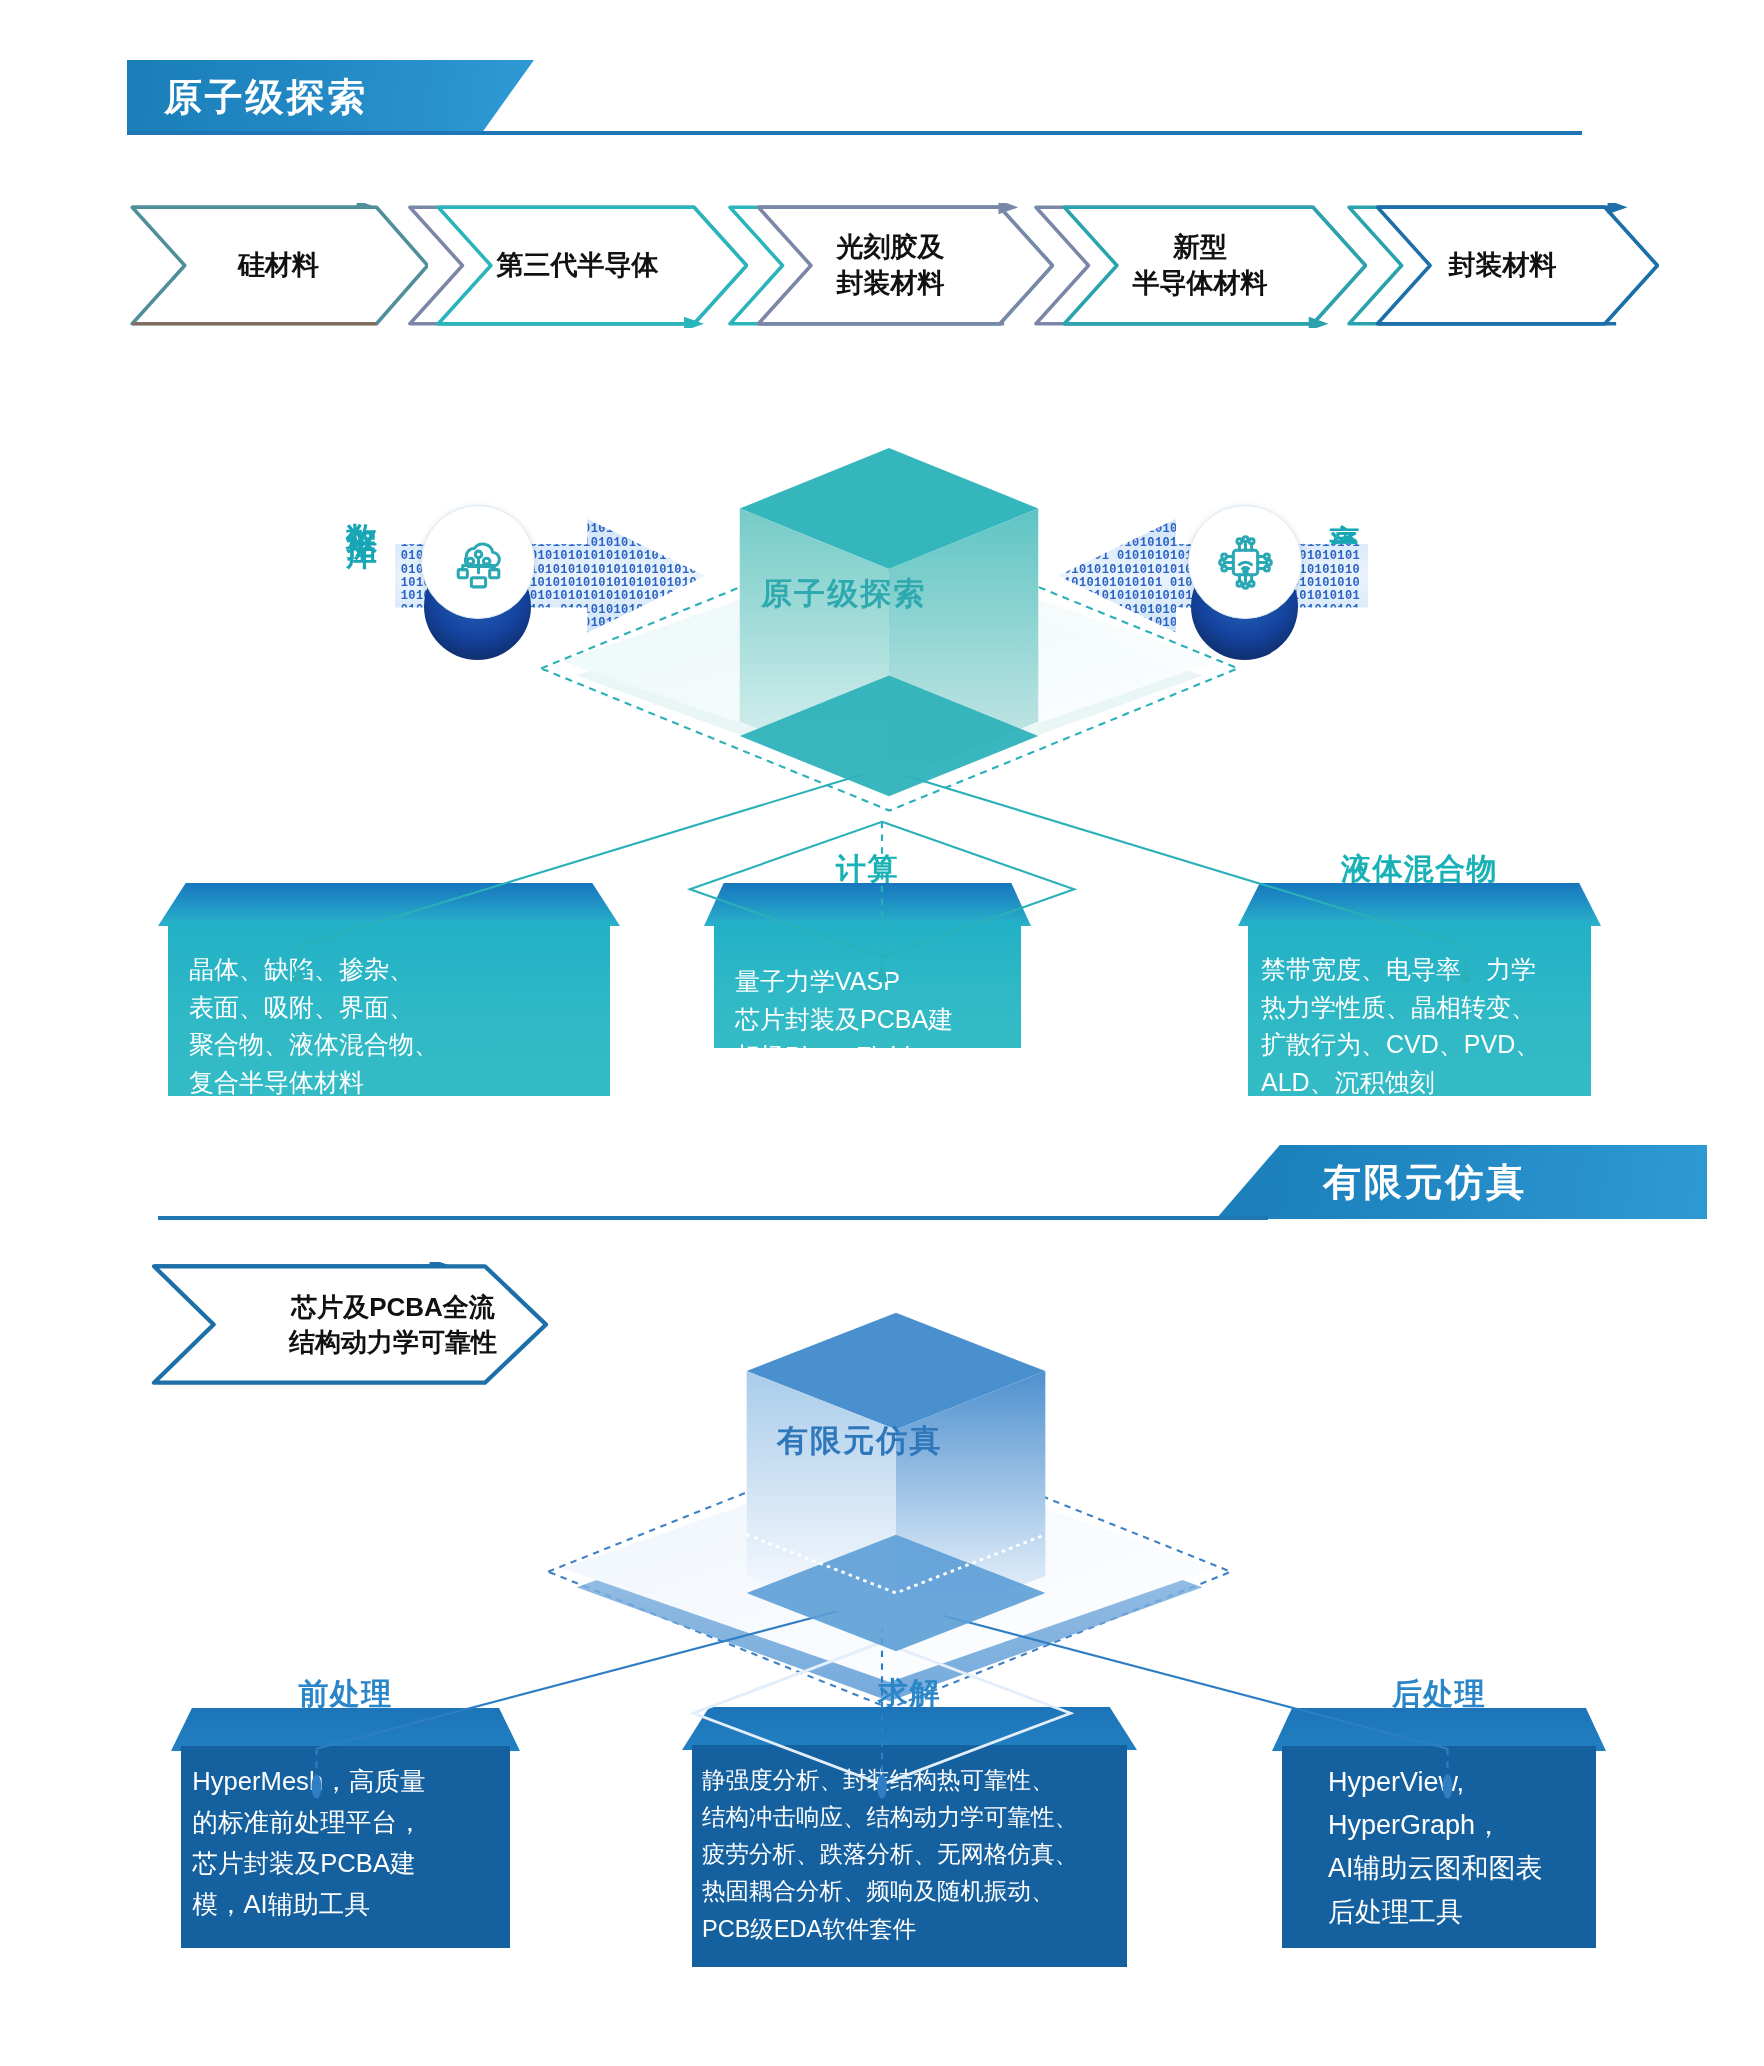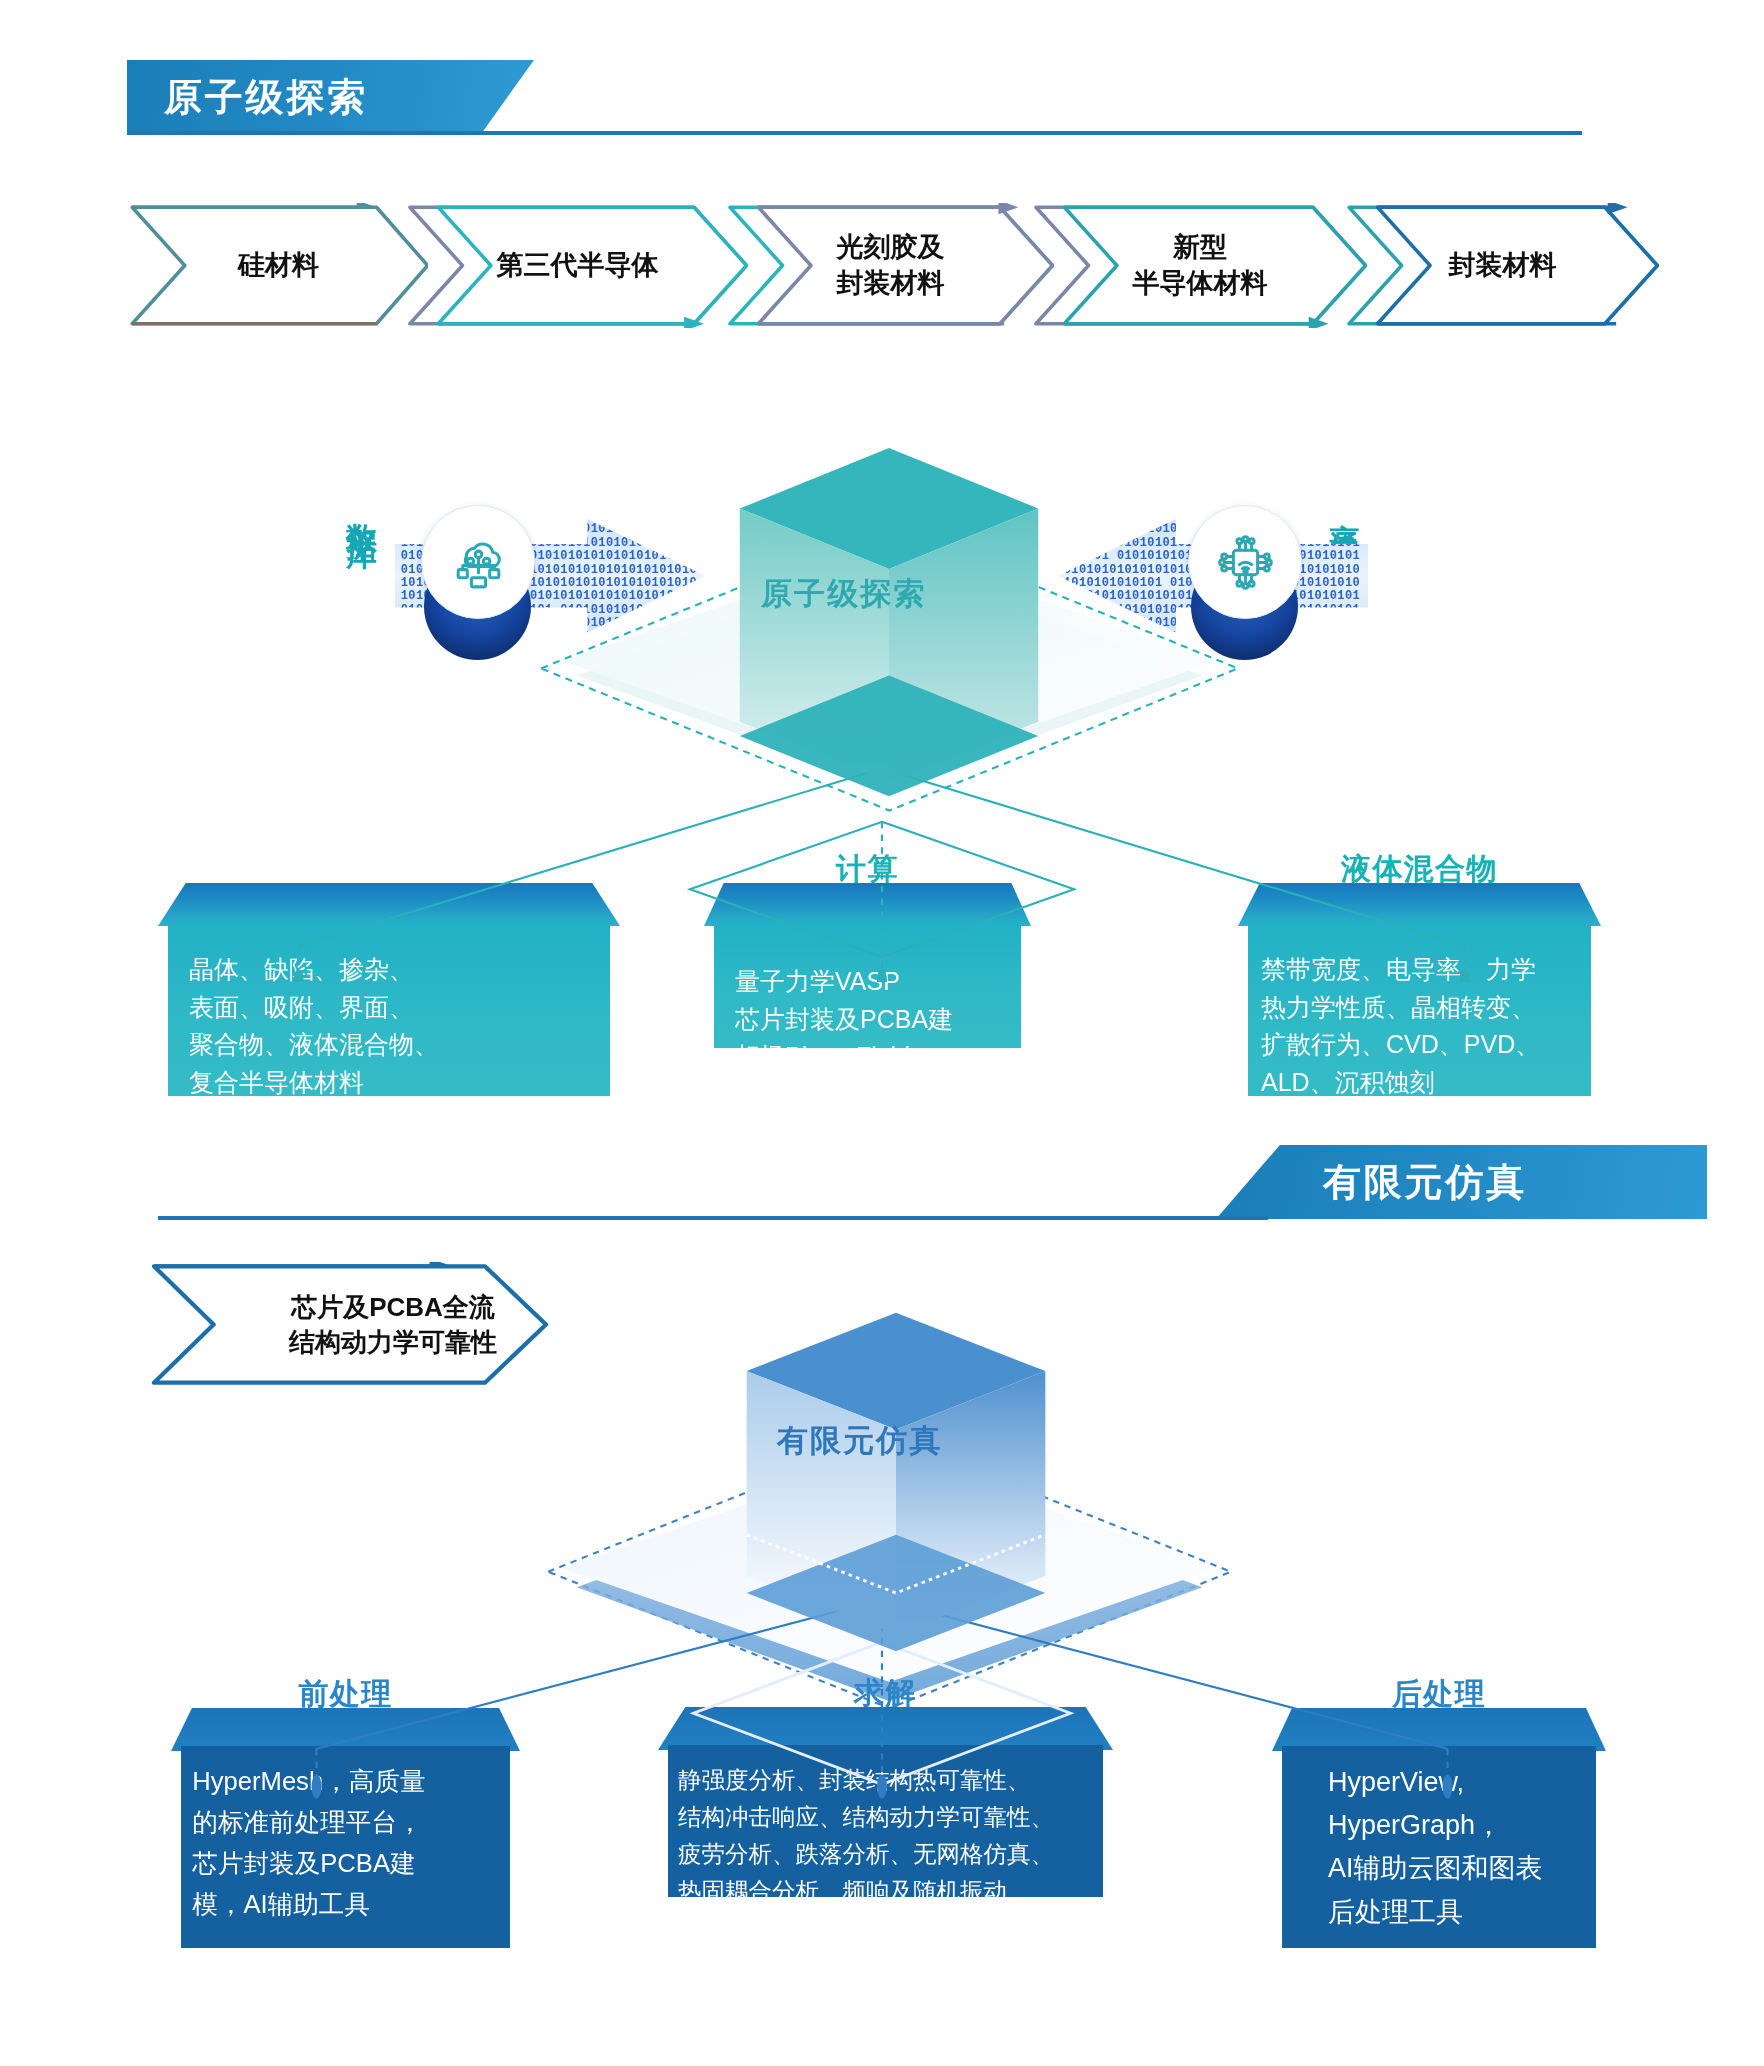--- a/index.html
+++ b/index.html
@@ -358,21 +358,21 @@
 <div class="rbox blue" style="left:171px;top:1708px;width:349px;height:240px;">
   <div class="cap">前处理</div>
   <div class="lid"></div>
   <div class="body"></div>
   <div class="txt" style="left:21.3px;top:53px;font-size:25.6px;line-height:1.6;">HyperMesh，高质量
 的标准前处理平台，
 芯片封装及PCBA建
 模，AI辅助工具</div>
 </div>
 
-<div class="rbox blue" style="left:658px;top:1707px;width:455px;height:190px;">
+<div class="rbox blue" style="left:682px;top:1707px;width:455px;height:260px;">
   <div class="cap">求解</div>
   <div class="lid"></div>
   <div class="body"></div>
   <div class="txt" style="left:20px;right:7.1px;top:55px;font-size:23.5px;line-height:1.58;">静强度分析、封装结构热可靠性、
 结构冲击响应、结构动力学可靠性、
 疲劳分析、跌落分析、无网格仿真、
 热固耦合分析、频响及随机振动、
 PCB级EDA软件套件</div>
 </div>
 

